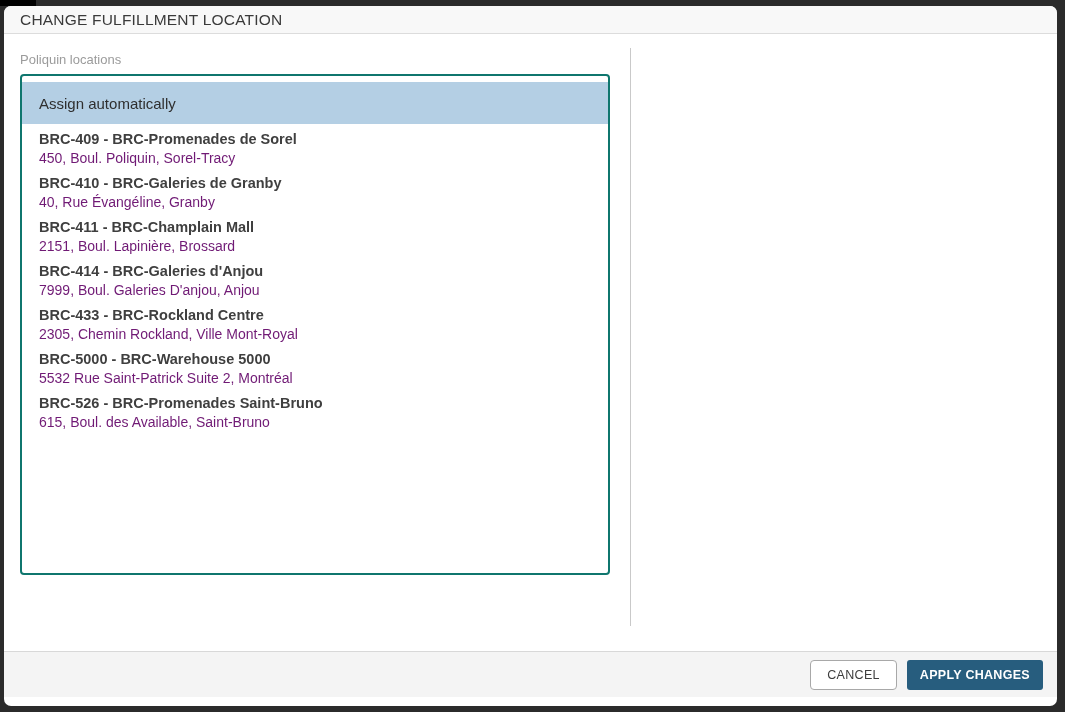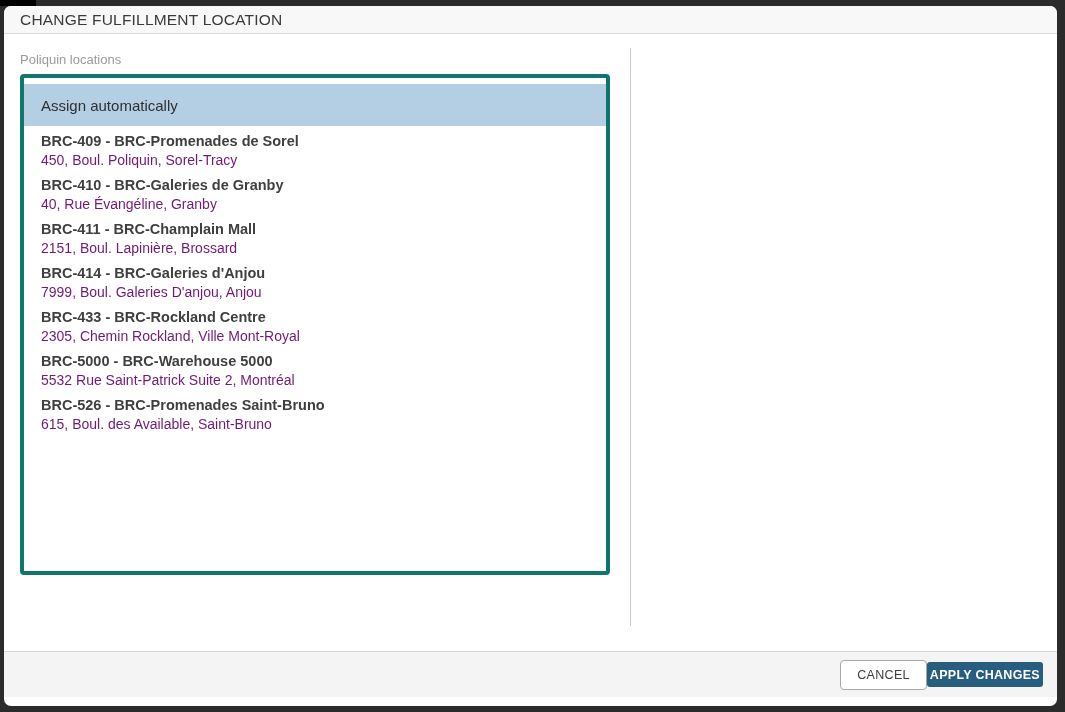--- a/index.html
+++ b/index.html
@@ -45,21 +45,21 @@
   .field-label {
     position: absolute;
     left: 16px; top: 18px;
     font-size: 13px;
     color: #9b9b9b;
   }
   .listbox {
     position: absolute;
     left: 16px; top: 40px;
     width: 590px; height: 501px;
-    border: 4px solid #0f766e;
+    border: 2px solid #0f766e;
     border-radius: 4px;
     background: #ffffff;
     overflow: hidden;
     padding-top: 6px;
   }
   .auto-row {
     height: 42px;
     background: var(--selected-bg, #b4cfe4);
     display: flex; align-items: center;
     padding-left: 17px;
@@ -89,37 +89,38 @@
     width: 1px; height: 578px;
     background: #c9c9c9;
   }
   .modal-footer {
     height: 46px;
     background: #f4f4f4;
     border-top: 1px solid #d8d8d8;
     display: flex;
     align-items: center;
     justify-content: flex-end;
+    gap: 10px;
     padding-right: 14px;
   }
   .btn-cancel {
     height: 30px;
     padding: 0 16px;
     background: #ffffff;
     border: 1px solid #a8a8a8;
     border-radius: 4px;
     font-family: "Liberation Sans", "DejaVu Sans", sans-serif;
     font-size: 12.5px;
     color: #3d3d3d;
     letter-spacing: 0.3px;
     cursor: pointer;
   }
   .btn-apply {
-    height: 25px;
-    padding: 0 3px;
+    height: 30px;
+    padding: 0 13px;
     background: var(--apply-bg, #275d7e);
     border: none;
     border-radius: 3px;
     font-family: "Liberation Sans", "DejaVu Sans", sans-serif;
     font-size: 12.5px;
     font-weight: bold;
     color: #ffffff;
     letter-spacing: 0.3px;
     cursor: pointer;
   }

